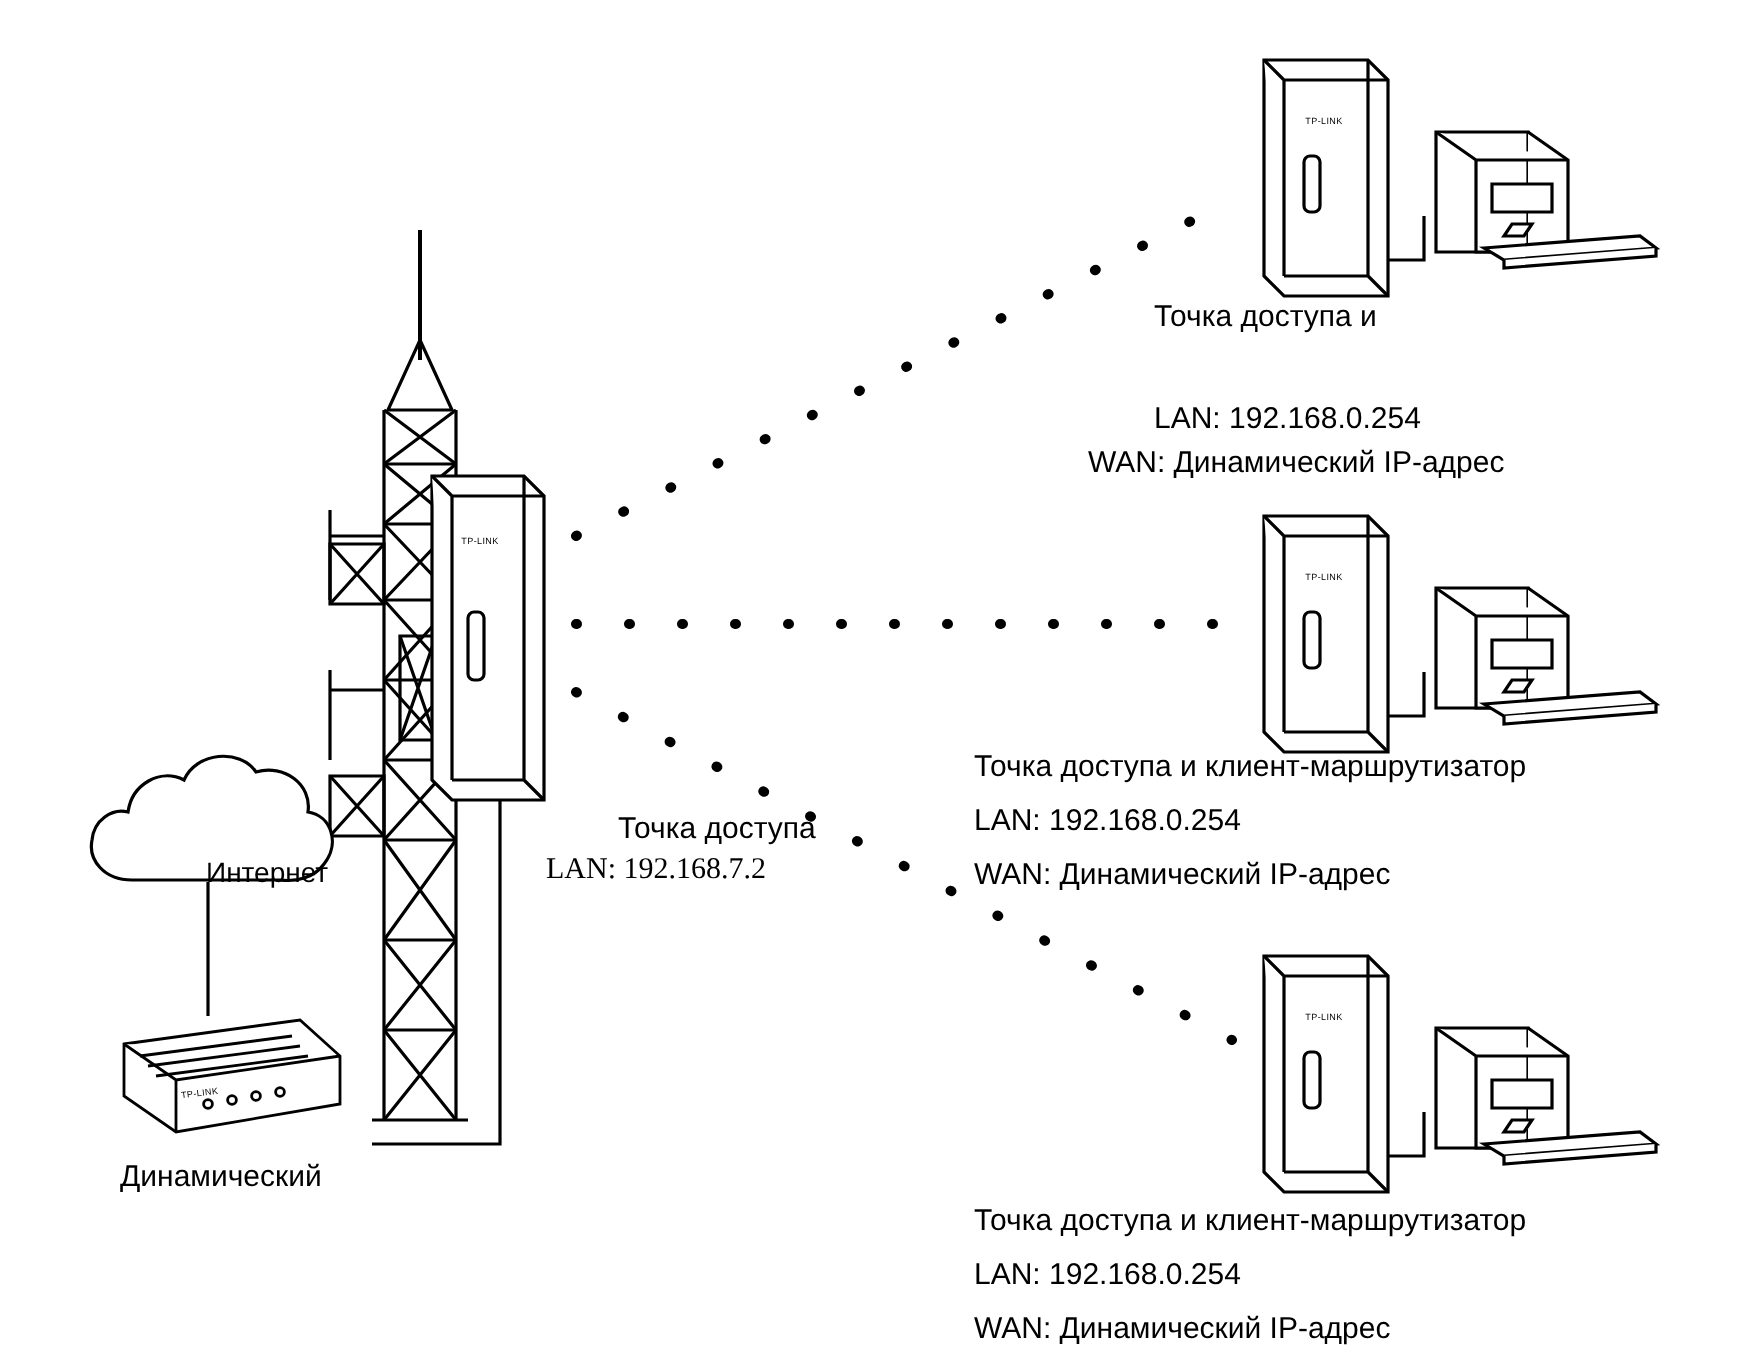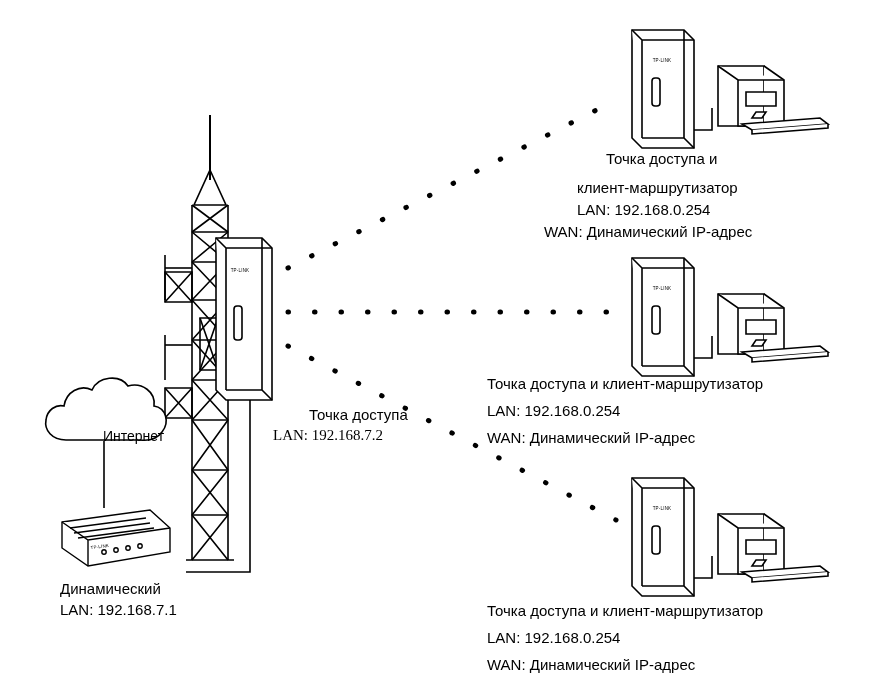--- a/index.html
+++ b/index.html
@@ -185,27 +185,25 @@
       <line x1="288" y1="312" x2="616" y2="312"></line>
     </g>
     <g stroke="#000" stroke-width="5" stroke-linecap="round" stroke-dasharray="0.5 26" fill="none">
       <line x1="288" y1="346" x2="616" y2="520"></line>
     </g>
   </svg>
 
   <div class="lbl lbl-cloud" style="left:59px; top:426px;">Интернет</div>
 
   <div class="lbl" style="left:60px; top:578px;">Динамический</div>
-  <div class="lbl" style="left:60px; top:599px;">LAN: 192.168.7.1</div>
 
   <div class="lbl" style="left:273px; top:404px;margin-left:36px;">Точка доступа</div>
   <div class="lbl" style="left:273px; top:425px;font-family:Liberation Serif, serif;">LAN: 192.168.7.2</div>
 
-  <div class="lbl" style="left:577px; top:148px;margin-left:29px;">Точка доступа и</div>
-  <div class="lbl" style="left:577px; top:177px;">клиент-маршрутизатор</div>
+  <div class="lbl" style="left:577px; top:148px;">Точка доступа и</div>
   <div class="lbl" style="left:577px; top:199px;">LAN: 192.168.0.254</div>
   <div class="lbl" style="left:544px; top:221px;">WAN: Динамический IP-адрес</div>
 
   <div class="lbl" style="left:487px; top:373px;">Точка доступа и клиент-маршрутизатор</div>
   <div class="lbl" style="left:487px; top:400px;">LAN: 192.168.0.254</div>
   <div class="lbl" style="left:487px; top:427px;">WAN:  Динамический IP-адрес</div>
 
   <div class="lbl" style="left:487px; top:600px;">Точка доступа и клиент-маршрутизатор</div>
   <div class="lbl" style="left:487px; top:627px;">LAN: 192.168.0.254</div>
   <div class="lbl" style="left:487px; top:654px;">WAN:  Динамический IP-адрес</div>

